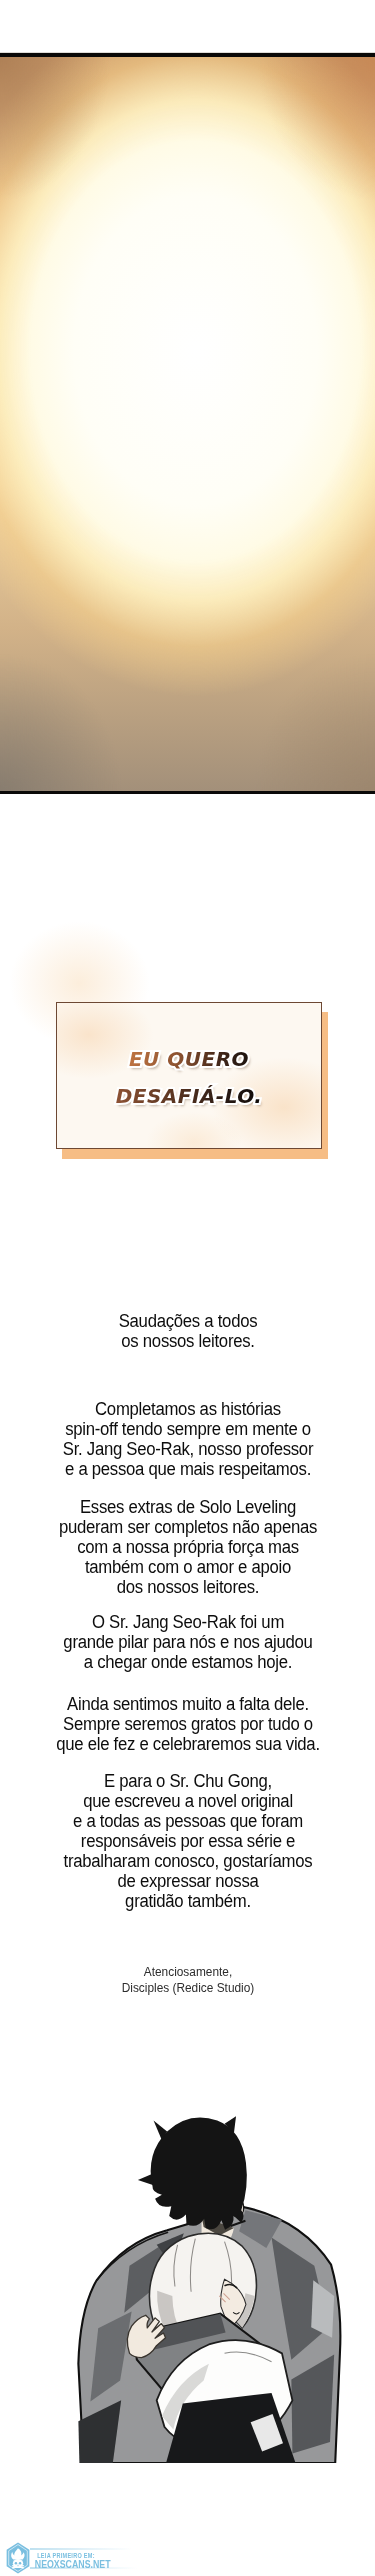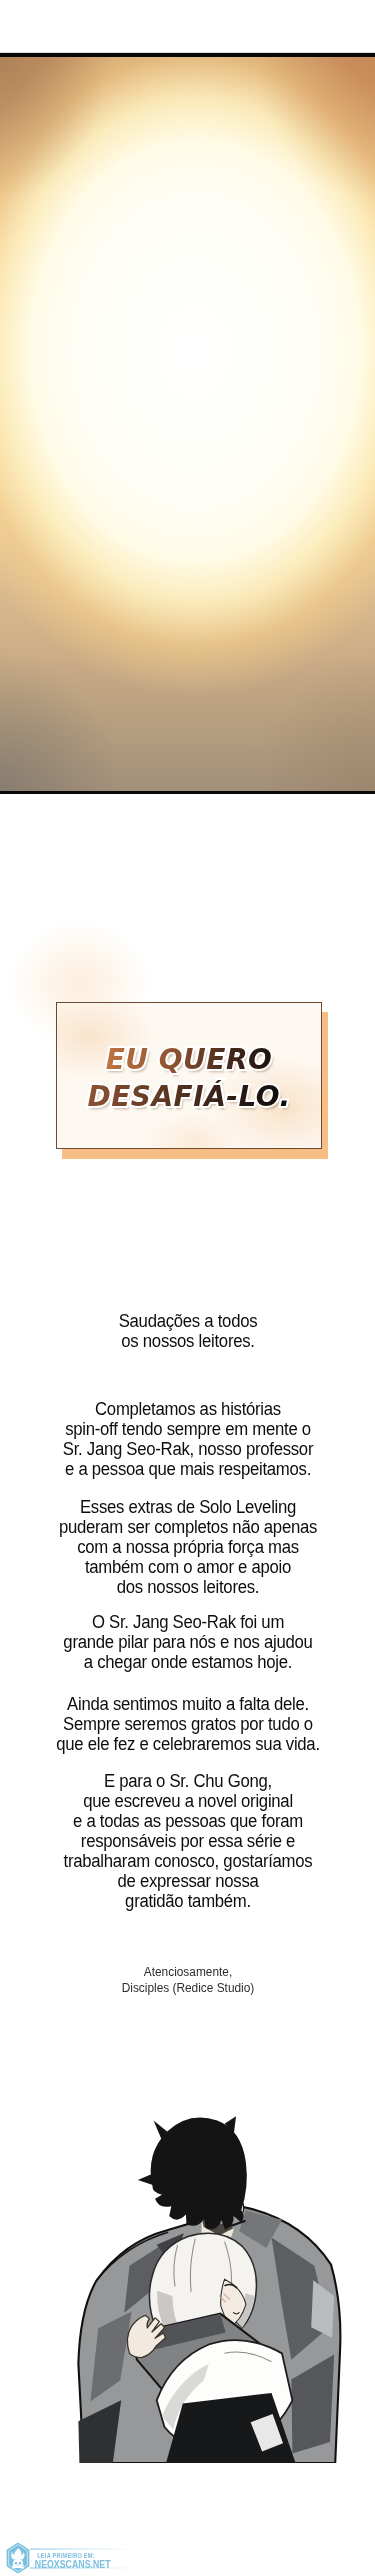--- a/index.html
+++ b/index.html
@@ -38,21 +38,21 @@
       radial-gradient(34% 42% at 12% 22%, rgba(247,211,172,.55), rgba(247,211,172,0) 72%),
       radial-gradient(38% 48% at 86% 72%, rgba(246,206,162,.5), rgba(246,206,162,0) 72%),
       radial-gradient(26% 30% at 52% 96%, rgba(249,216,178,.4), rgba(249,216,178,0) 70%),
       #fdf8f1;
     text-align:center;padding-top:38px;
   }
   .bubble-line{
     position:relative;display:block;text-align:center;
     font-family:"DejaVu Sans",sans-serif;
     font-weight:bold;font-style:italic;
-    font-size:28px;line-height:37px;letter-spacing:0.5px;
+    font-size:20px;line-height:37px;letter-spacing:0.5px;
   }
   .bubble-line::before{
     content:attr(data-text);
     position:absolute;left:0;width:100%;top:0;
     color:#ffffff;-webkit-text-stroke:4.2px #ffffff;
     text-shadow:2.1px 3.1px 2.6px rgba(110,80,55,.4);
     z-index:0;
   }
   .bubble-fill{
     position:relative;z-index:1;

